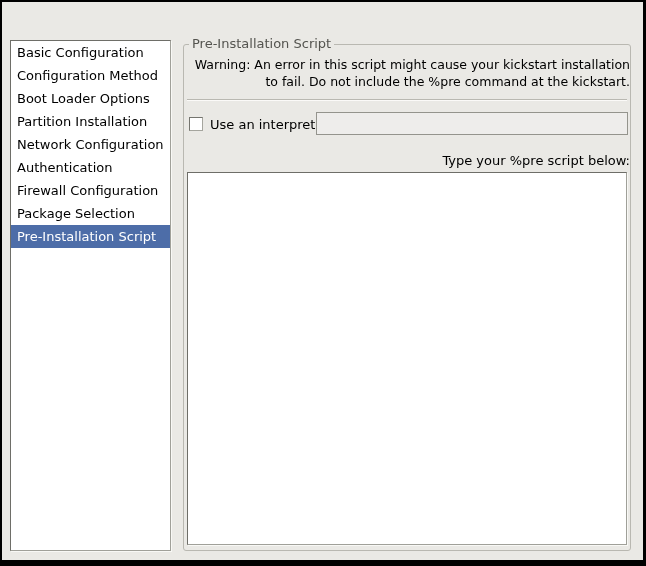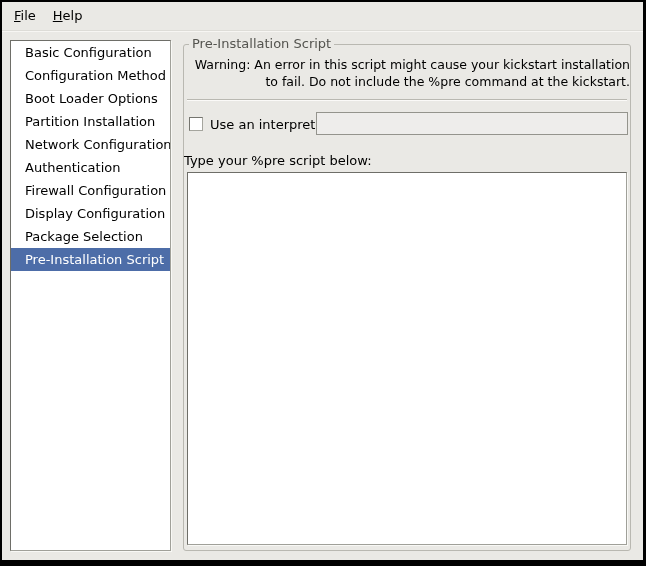--- a/index.html
+++ b/index.html
@@ -48,21 +48,21 @@
     position: absolute; left: 8px; top: 38px;
     width: 161px; height: 511px;
     background: #ffffff;
     border: 1px solid;
     border-color: var(--sunken-dark) var(--sunken-mid) var(--sunken-mid) var(--sunken-dark);
     box-shadow: 1px 1px 0 #f8f8f5;
     overflow: hidden;
   }
   .list-item {
     height: 23px; line-height: 23px;
-    padding-left: 14px;
+    padding-left: 6px;
     white-space: nowrap; overflow: hidden;
     cursor: default;
   }
   .list-item.selected {
     background: var(--selection-bg);
     color: var(--selection-fg);
   }
   
   .frame {
     position: absolute; left: 181px; top: 42px;
@@ -108,21 +108,21 @@
     width: 312px; height: 23px;
     border: 1px solid var(--field-border);
     background: #eeedeb;
     font: inherit;
     padding: 0 4px;
     outline: none;
     color: #000;
   }
   .script-label {
     position: absolute; top: 108px; left: 0; right: 0;
-    text-align: left;
+    text-align: right;
     white-space: nowrap;
   }
   .script-area {
     position: absolute; left: 3px; top: 127px;
     width: 440px; height: 373px;
     background: #ffffff;
     border: 1px solid;
     border-color: var(--sunken-dark) var(--sunken-mid) var(--sunken-mid) var(--sunken-dark);
     box-shadow: 1px 1px 0 #f8f8f5;
     resize: none;
@@ -130,38 +130,29 @@
     font: inherit;
     padding: 2px 4px;
     outline: none;
   }
 </style>
 </head>
 <body>
 
 <div class="window">
 
-  <div class="menubar">
-    <div class="menu-item">
-      <span class="menu-label">File</span>
-    </div>
-    <div class="menu-item">
-      <span class="menu-label">Help</span>
-    </div>
-  </div>
 
   <div class="listbox">
     <div class="list-item">Basic Configuration</div>
     <div class="list-item">Configuration Method</div>
     <div class="list-item">Boot Loader Options</div>
     <div class="list-item">Partition Installation</div>
     <div class="list-item">Network Configuration</div>
     <div class="list-item">Authentication</div>
     <div class="list-item">Firewall Configuration</div>
-    <div class="list-item">Display Configuration</div>
     <div class="list-item">Package Selection</div>
     <div class="list-item selected">Pre-Installation Script</div>
   </div>
 
   <div class="frame">
     <div class="frame-title">Pre-Installation Script</div>
 
     <div class="warning">
       <div>Warning: An error in this script might cause your kickstart installation</div>
       <div>to fail. Do not include the %pre command at the kickstart.</div>

